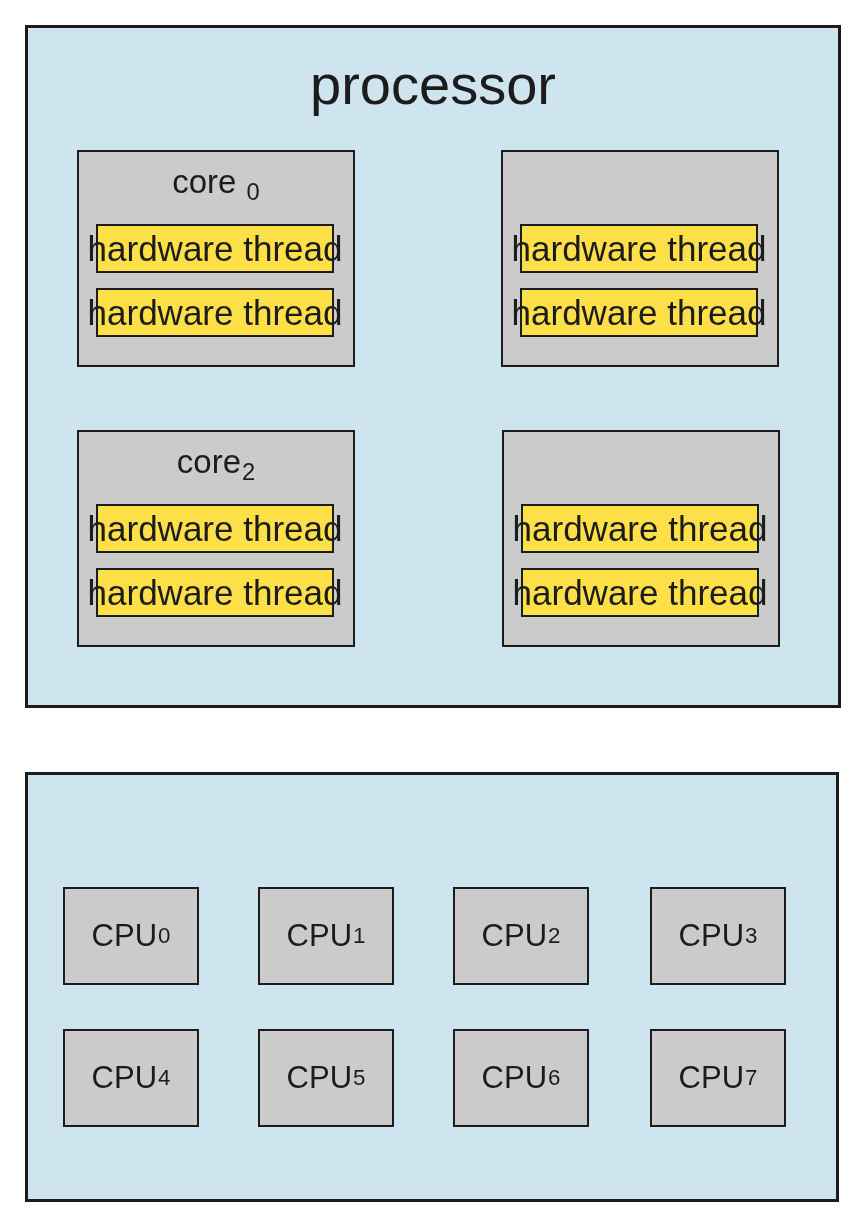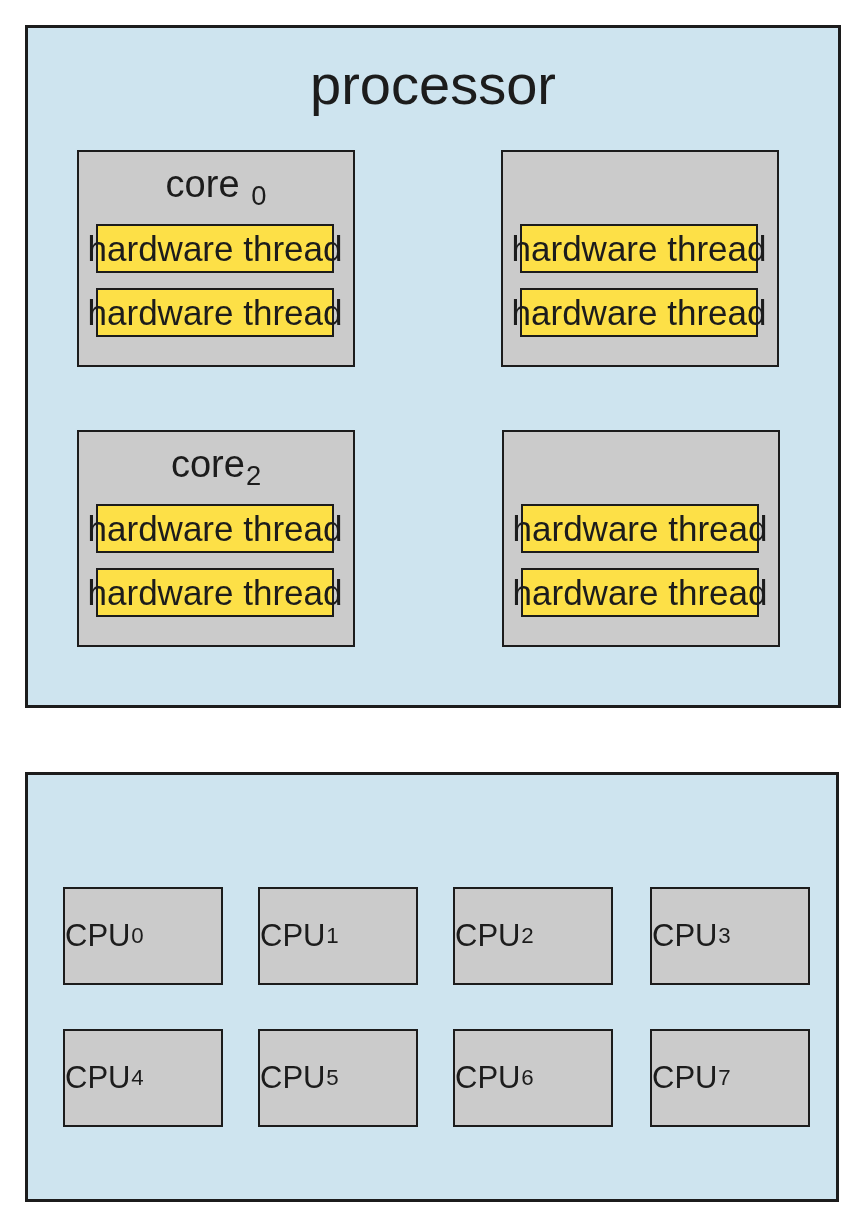--- a/index.html
+++ b/index.html
@@ -54,21 +54,21 @@
   .core-0 { left: 49px;  top: 122px; }
   .core-1 { left: 473px; top: 122px; }
   .core-2 { left: 49px;  top: 402px; }
   .core-3 { left: 474px; top: 402px; }
 
   .core-label {
     position: absolute;
     left: 0; right: 0;
     top: 12px;
     text-align: center;
-    font-size: 38px;
+    font-size: 33px;
     line-height: 1.1;
     white-space: pre;
   }
   .sub {
     font-size: 0.72em;
     vertical-align: -0.28em;
     margin-left: 0.04em;
   }
   .thread-box {
     position: absolute;
@@ -81,26 +81,27 @@
     align-items: center;
     justify-content: center;
     font-size: 35px;
     white-space: pre;
   }
   .thread-1 { top: 72px; }
   .thread-2 { top: 136px; }
 
   .cpu-box {
     position: absolute;
-    width: 160px; height: 98px;
+    width: 136px; height: 98px;
     background: #cbcbcb;
     border: 2.5px solid #1c1c1c;
     box-sizing: border-box;
     display: flex;
     align-items: center;
+    justify-content: center;
     font-size: 31px;
     white-space: pre;
   }
   .cpu-row-1 { top: 112px; }
   .cpu-row-2 { top: 254px; }
   .cpu-col-1 { left: 35px; }
   .cpu-col-2 { left: 230px; }
   .cpu-col-3 { left: 425px; }
   .cpu-col-4 { left: 622px; }
 </style>

